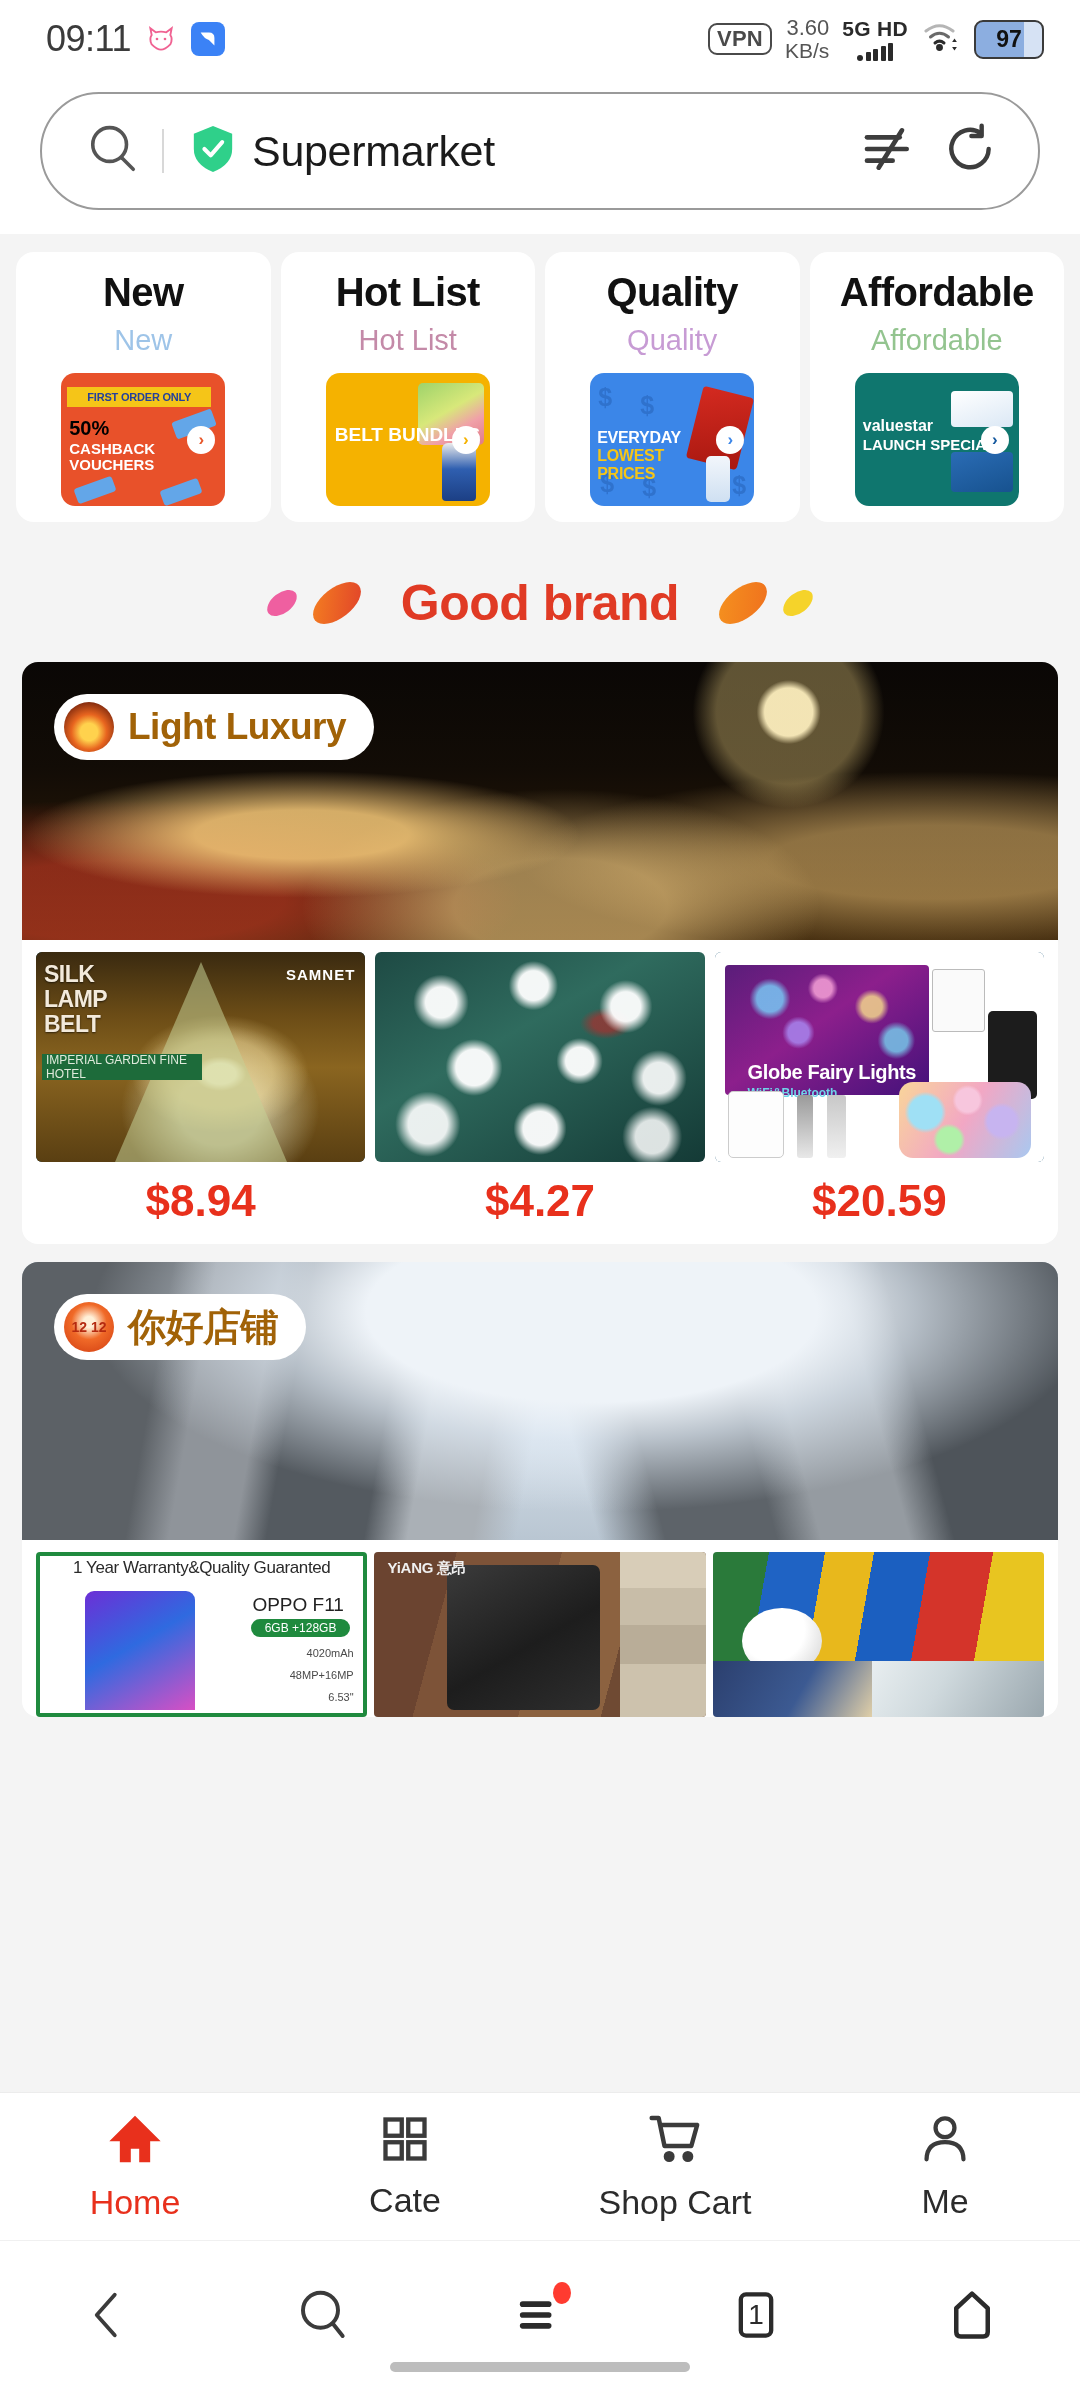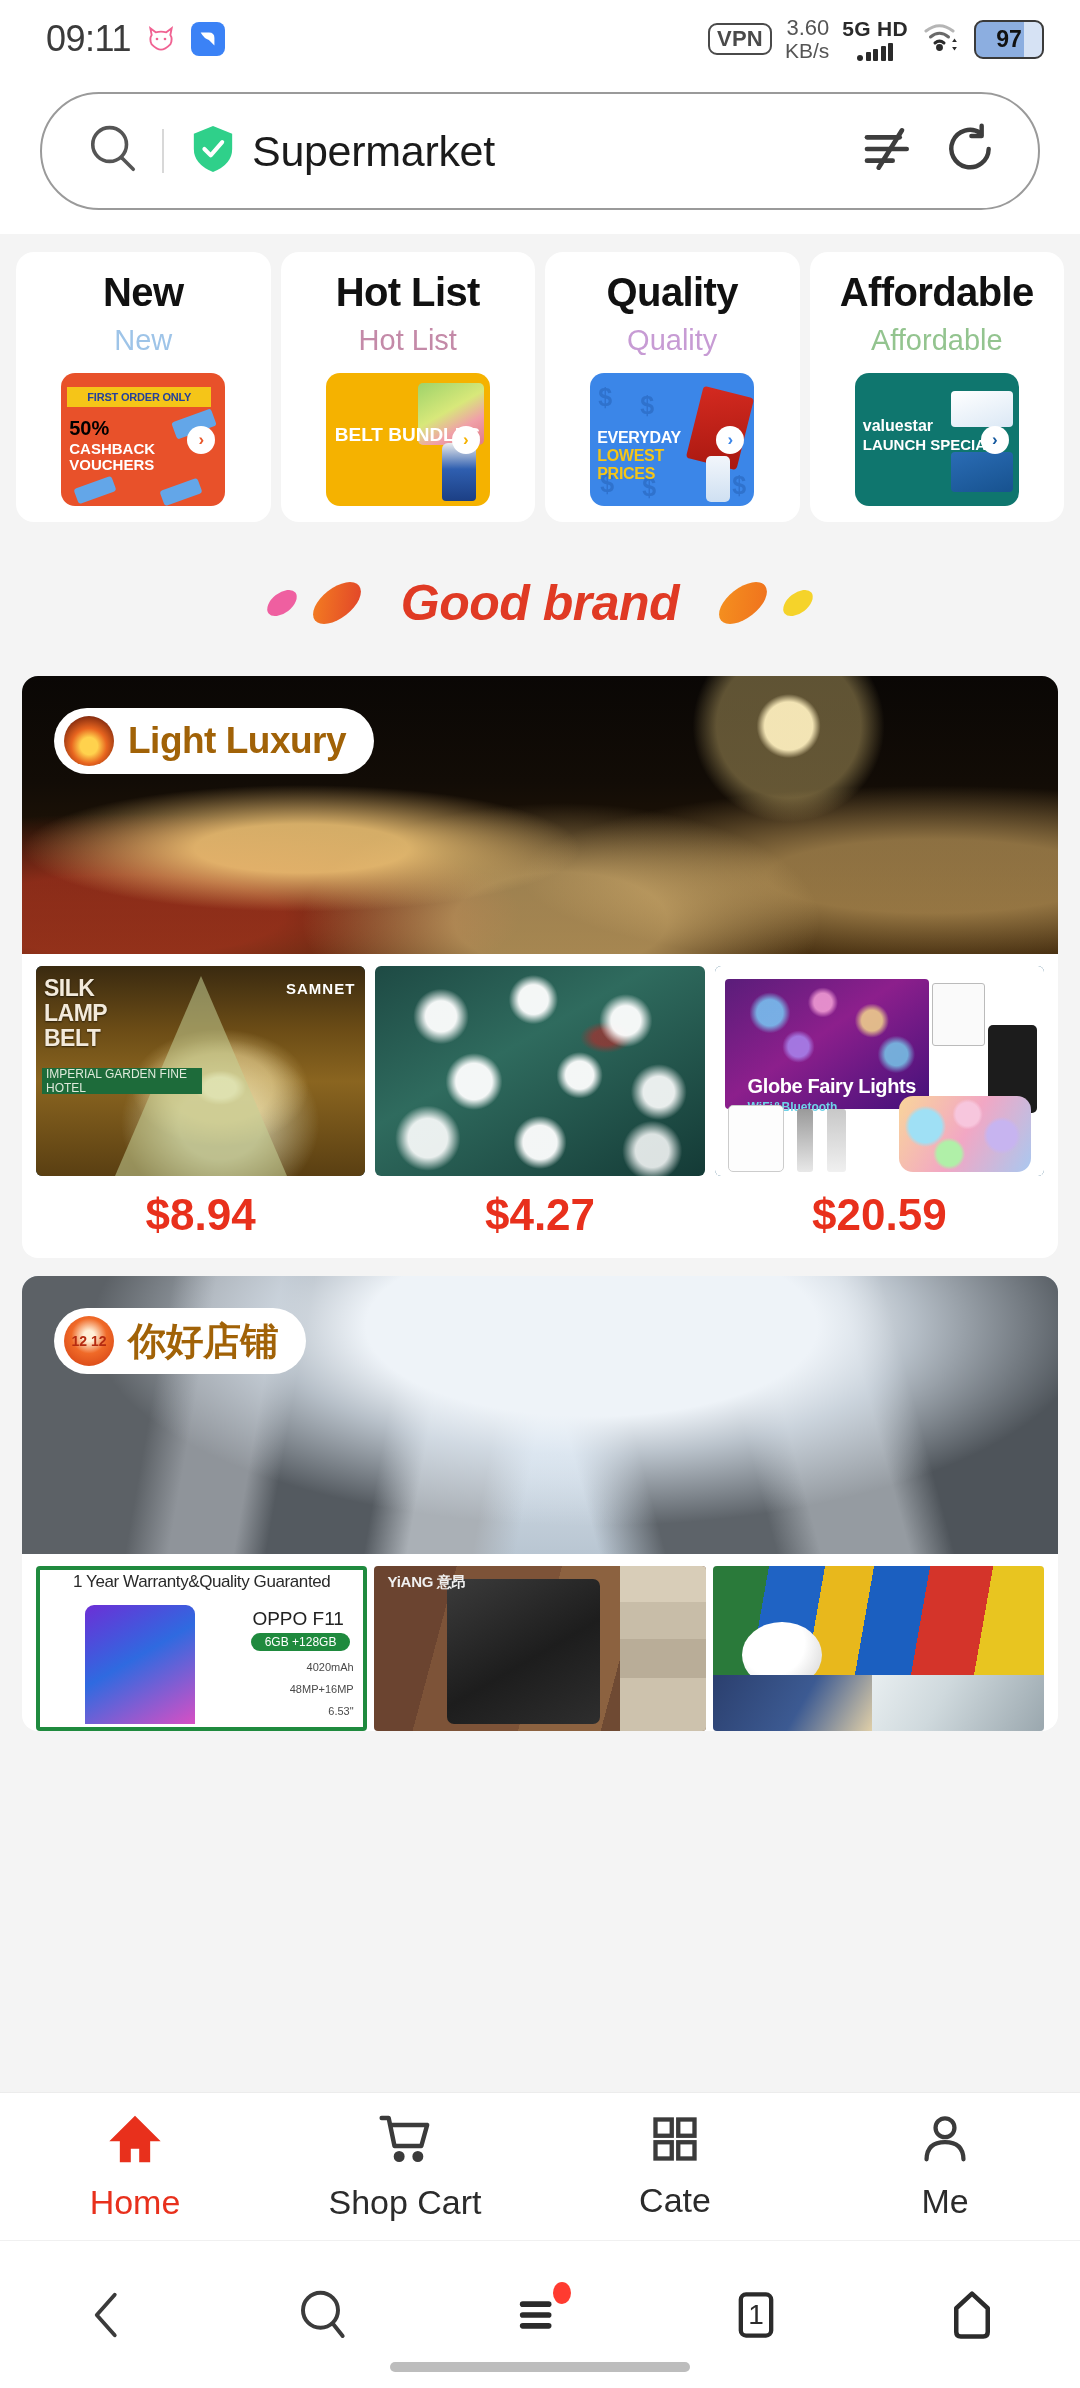--- a/index.html
+++ b/index.html
@@ -111,22 +111,21 @@
   .ci4 .b0{ position:absolute; left:8px; top:44px; font-size:16px; font-weight:900; color:#fff;}
   .ci4 .b1{ position:absolute; left:8px; top:64px; color:#fff; font-size:15px; font-weight:900; line-height:1.1;}
   .ci4 .tis1{ position:absolute; right:6px; top:18px; width:62px; height:36px;
     background:linear-gradient(160deg,#fff,#dbe8f5); border-radius:4px; }
   .ci4 .tis2{ position:absolute; right:6px; bottom:14px; width:62px; height:40px;
     background:linear-gradient(160deg,#2a6cb5,#17528f); border-radius:4px; }
 
   
   .goodbrand{
     display:flex; align-items:center; justify-content:center; gap:0;
-    padding:52px 0 44px;
-    font-style:italic;
+    padding:52px 0 30px;
   }
   .gb-txt{ font-size:50px; font-weight:700; color:#e03a24; letter-spacing:-0.5px; }
   .elp{ border-radius:50%; display:block; }
   .e1{ width:34px; height:20px; background:#ef5fa0; transform:rotate(-38deg); }
   .e2{ width:56px; height:30px; background:linear-gradient(135deg,#f58220,#e0402a); transform:rotate(-38deg); margin-left:10px; margin-right:36px;}
   .e3{ width:56px; height:30px; background:linear-gradient(135deg,#f5931f,#ef6f1d); transform:rotate(-38deg); margin-left:36px;}
   .e4{ width:34px; height:20px; background:#f5d32a; transform:rotate(-38deg); margin-left:10px;}
 
   
   .store{ margin:0 22px 18px; background:#fff; border-radius:16px; overflow:hidden; }
@@ -546,38 +545,38 @@
   <div class="tab active">
     <span>
       <svg width="56" height="56" viewBox="0 0 24 24" fill="#e8301c">
         <path d="M12 2 L23 13 H18.5 V22 H13.8 V16.2 H10.2 V22 H5.5 V13 H1Z"></path>
       </svg>
     </span>
     <span class="tab-lbl">Home</span>
   </div>
   <div class="tab">
     <span>
-      <svg width="56" height="56" viewBox="0 0 24 24" fill="none" stroke="#3b3b3b" stroke-width="1.9" stroke-linecap="round" stroke-linejoin="round">
-        <path d="M2 3 H5 L7.5 15 H19 L21.5 6 H6"></path>
-        <circle cx="9.5" cy="19.5" r="1.4" fill="#3b3b3b"></circle>
-        <circle cx="17.5" cy="19.5" r="1.4" fill="#3b3b3b"></circle>
-      </svg>
-    </span>
-    <span class="tab-lbl">Shop Cart</span>
-  </div>
-  <div class="tab">
-    <span>
       <svg width="52" height="52" viewBox="0 0 24 24" fill="none" stroke="#3b3b3b" stroke-width="2">
         <rect x="3" y="3" width="7.5" height="7.5"></rect>
           <rect x="13.5" y="3" width="7.5" height="7.5"></rect>
         <rect x="3" y="13.5" width="7.5" height="7.5"></rect>
           <rect x="13.5" y="13.5" width="7.5" height="7.5"></rect>
       </svg>
     </span>
     <span class="tab-lbl">Cate</span>
+  </div>
+  <div class="tab">
+    <span>
+      <svg width="56" height="56" viewBox="0 0 24 24" fill="none" stroke="#3b3b3b" stroke-width="1.9" stroke-linecap="round" stroke-linejoin="round">
+        <path d="M2 3 H5 L7.5 15 H19 L21.5 6 H6"></path>
+        <circle cx="9.5" cy="19.5" r="1.4" fill="#3b3b3b"></circle>
+        <circle cx="17.5" cy="19.5" r="1.4" fill="#3b3b3b"></circle>
+      </svg>
+    </span>
+    <span class="tab-lbl">Shop Cart</span>
   </div>
   <div class="tab">
     <span>
       <svg width="54" height="54" viewBox="0 0 24 24" fill="none" stroke="#3b3b3b" stroke-width="1.9">
         <circle cx="12" cy="7" r="4.2"></circle>
         <path d="M3.8 21 Q4 13.4 12 13.4 Q20 13.4 20.2 21" stroke-linecap="round"></path>
       </svg>
     </span>
     <span class="tab-lbl">Me</span>
   </div>

